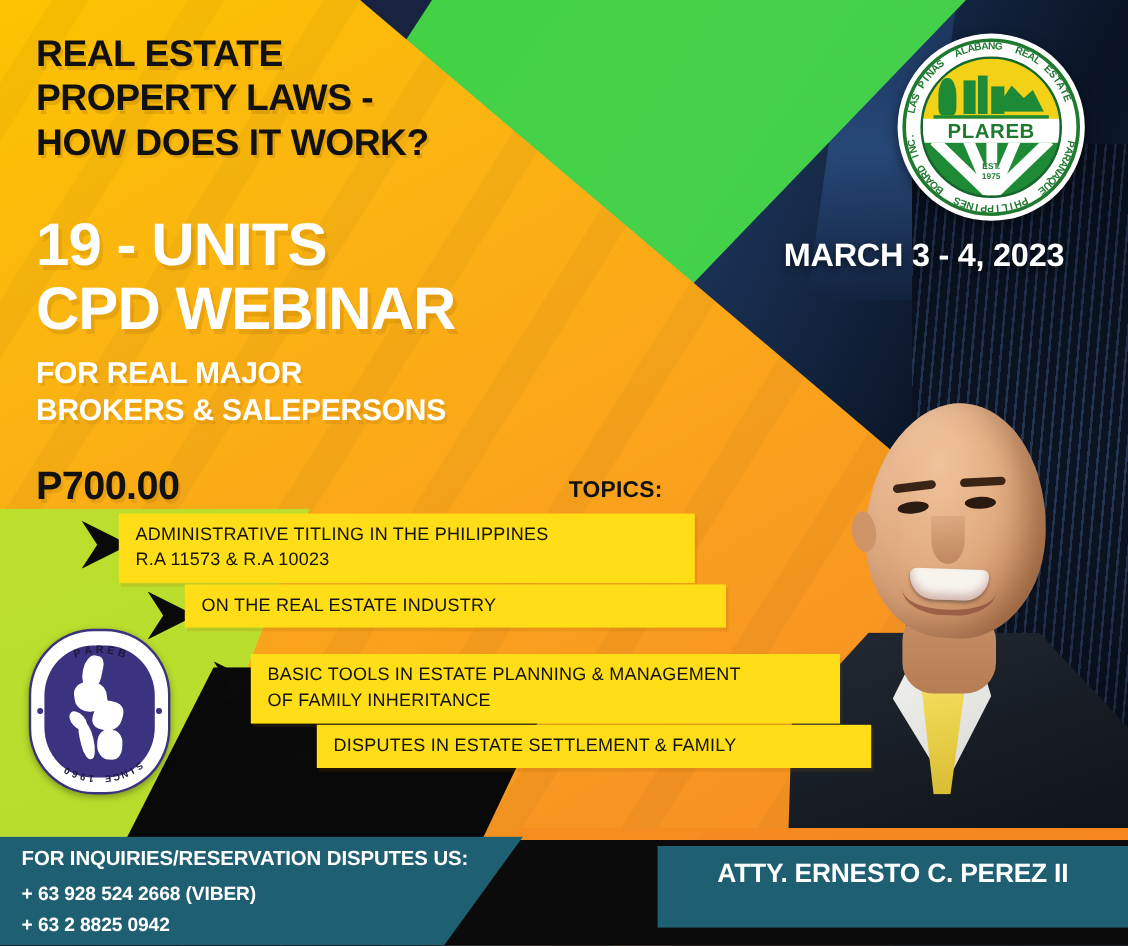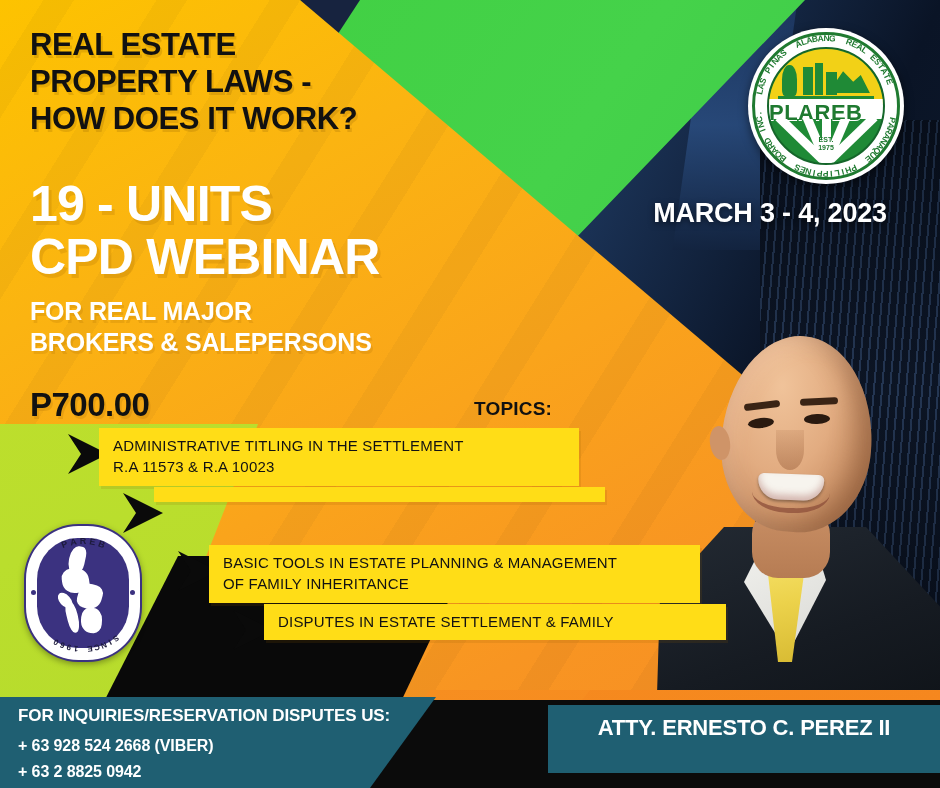--- a/index.html
+++ b/index.html
@@ -281,22 +281,22 @@
   .plareb .tree{
     position:absolute;left:4%;top:6%;width:16%;height:86%;
     background:#1f8a36;border-radius:46% 46% 20% 20%;
   }
   .plareb .bld{position:absolute;background:#1f8a36;}
   .plareb .b1{left:26%;top:12%;width:10%;height:78%;}
   .plareb .b2{left:39%;top:2%;width:8%;height:88%;}
   .plareb .b3{left:50%;top:26%;width:12%;height:64%;}
   .plareb .ground{position:absolute;left:0;bottom:0;width:100%;height:9%;background:#1f8a36;}
   .plareb .name{
-    position:absolute;left:0;top:45%;width:100%;
-    font-weight:bold;font-size:22px;color:#1f7a30;letter-spacing:.5px;
+    position:absolute;left:0;top:45%;width:100%;text-align:center;
+    font-weight:bold;font-size:17px;color:#1f7a30;letter-spacing:.5px;
     text-shadow:0 1px 0 #fff;
   }
   .plareb .namebar{
     position:absolute;left:0;top:44%;width:100%;height:17%;background:#ffffff;
   }
   .plareb .rays{position:absolute;left:0;top:61%;width:100%;height:39%;overflow:hidden;}
   .plareb .ray{position:absolute;bottom:0;width:9px;height:100%;background:#ffffff;transform-origin:bottom center;}
   .plareb .est{
     position:absolute;left:0;top:76%;width:100%;text-align:center;
     font-size:7px;font-weight:bold;color:#1f7a30;line-height:1.25;
@@ -404,27 +404,28 @@
     <div>FOR REAL MAJOR</div>
     <div>BROKERS &amp; SALEPERSONS</div>
   </div>
 
   <div class="price">P700.00</div>
   <div class="topics-label">TOPICS:</div>
 
   <div class="topic" id="topic-0">
     <div class="arrow"></div>
     <div class="box">
-      <div>ADMINISTRATIVE TITLING IN THE SETTLEMENT</div>
+      <div>ADMINISTRATIVE TITLING IN THE PHILIPPINES</div>
       <div>R.A 11573 &amp; R.A 10023</div>
     </div>
   </div>
   <div class="topic" id="topic-1">
     <div class="arrow"></div>
     <div class="box">
+      <div>ON THE REAL ESTATE INDUSTRY</div>
     </div>
   </div>
   <div class="topic" id="topic-2">
     <div class="arrow"></div>
     <div class="box">
       <div>BASIC TOOLS IN ESTATE PLANNING &amp; MANAGEMENT</div>
       <div>OF FAMILY INHERITANCE</div>
     </div>
   </div>
   <div class="topic" id="topic-3">

